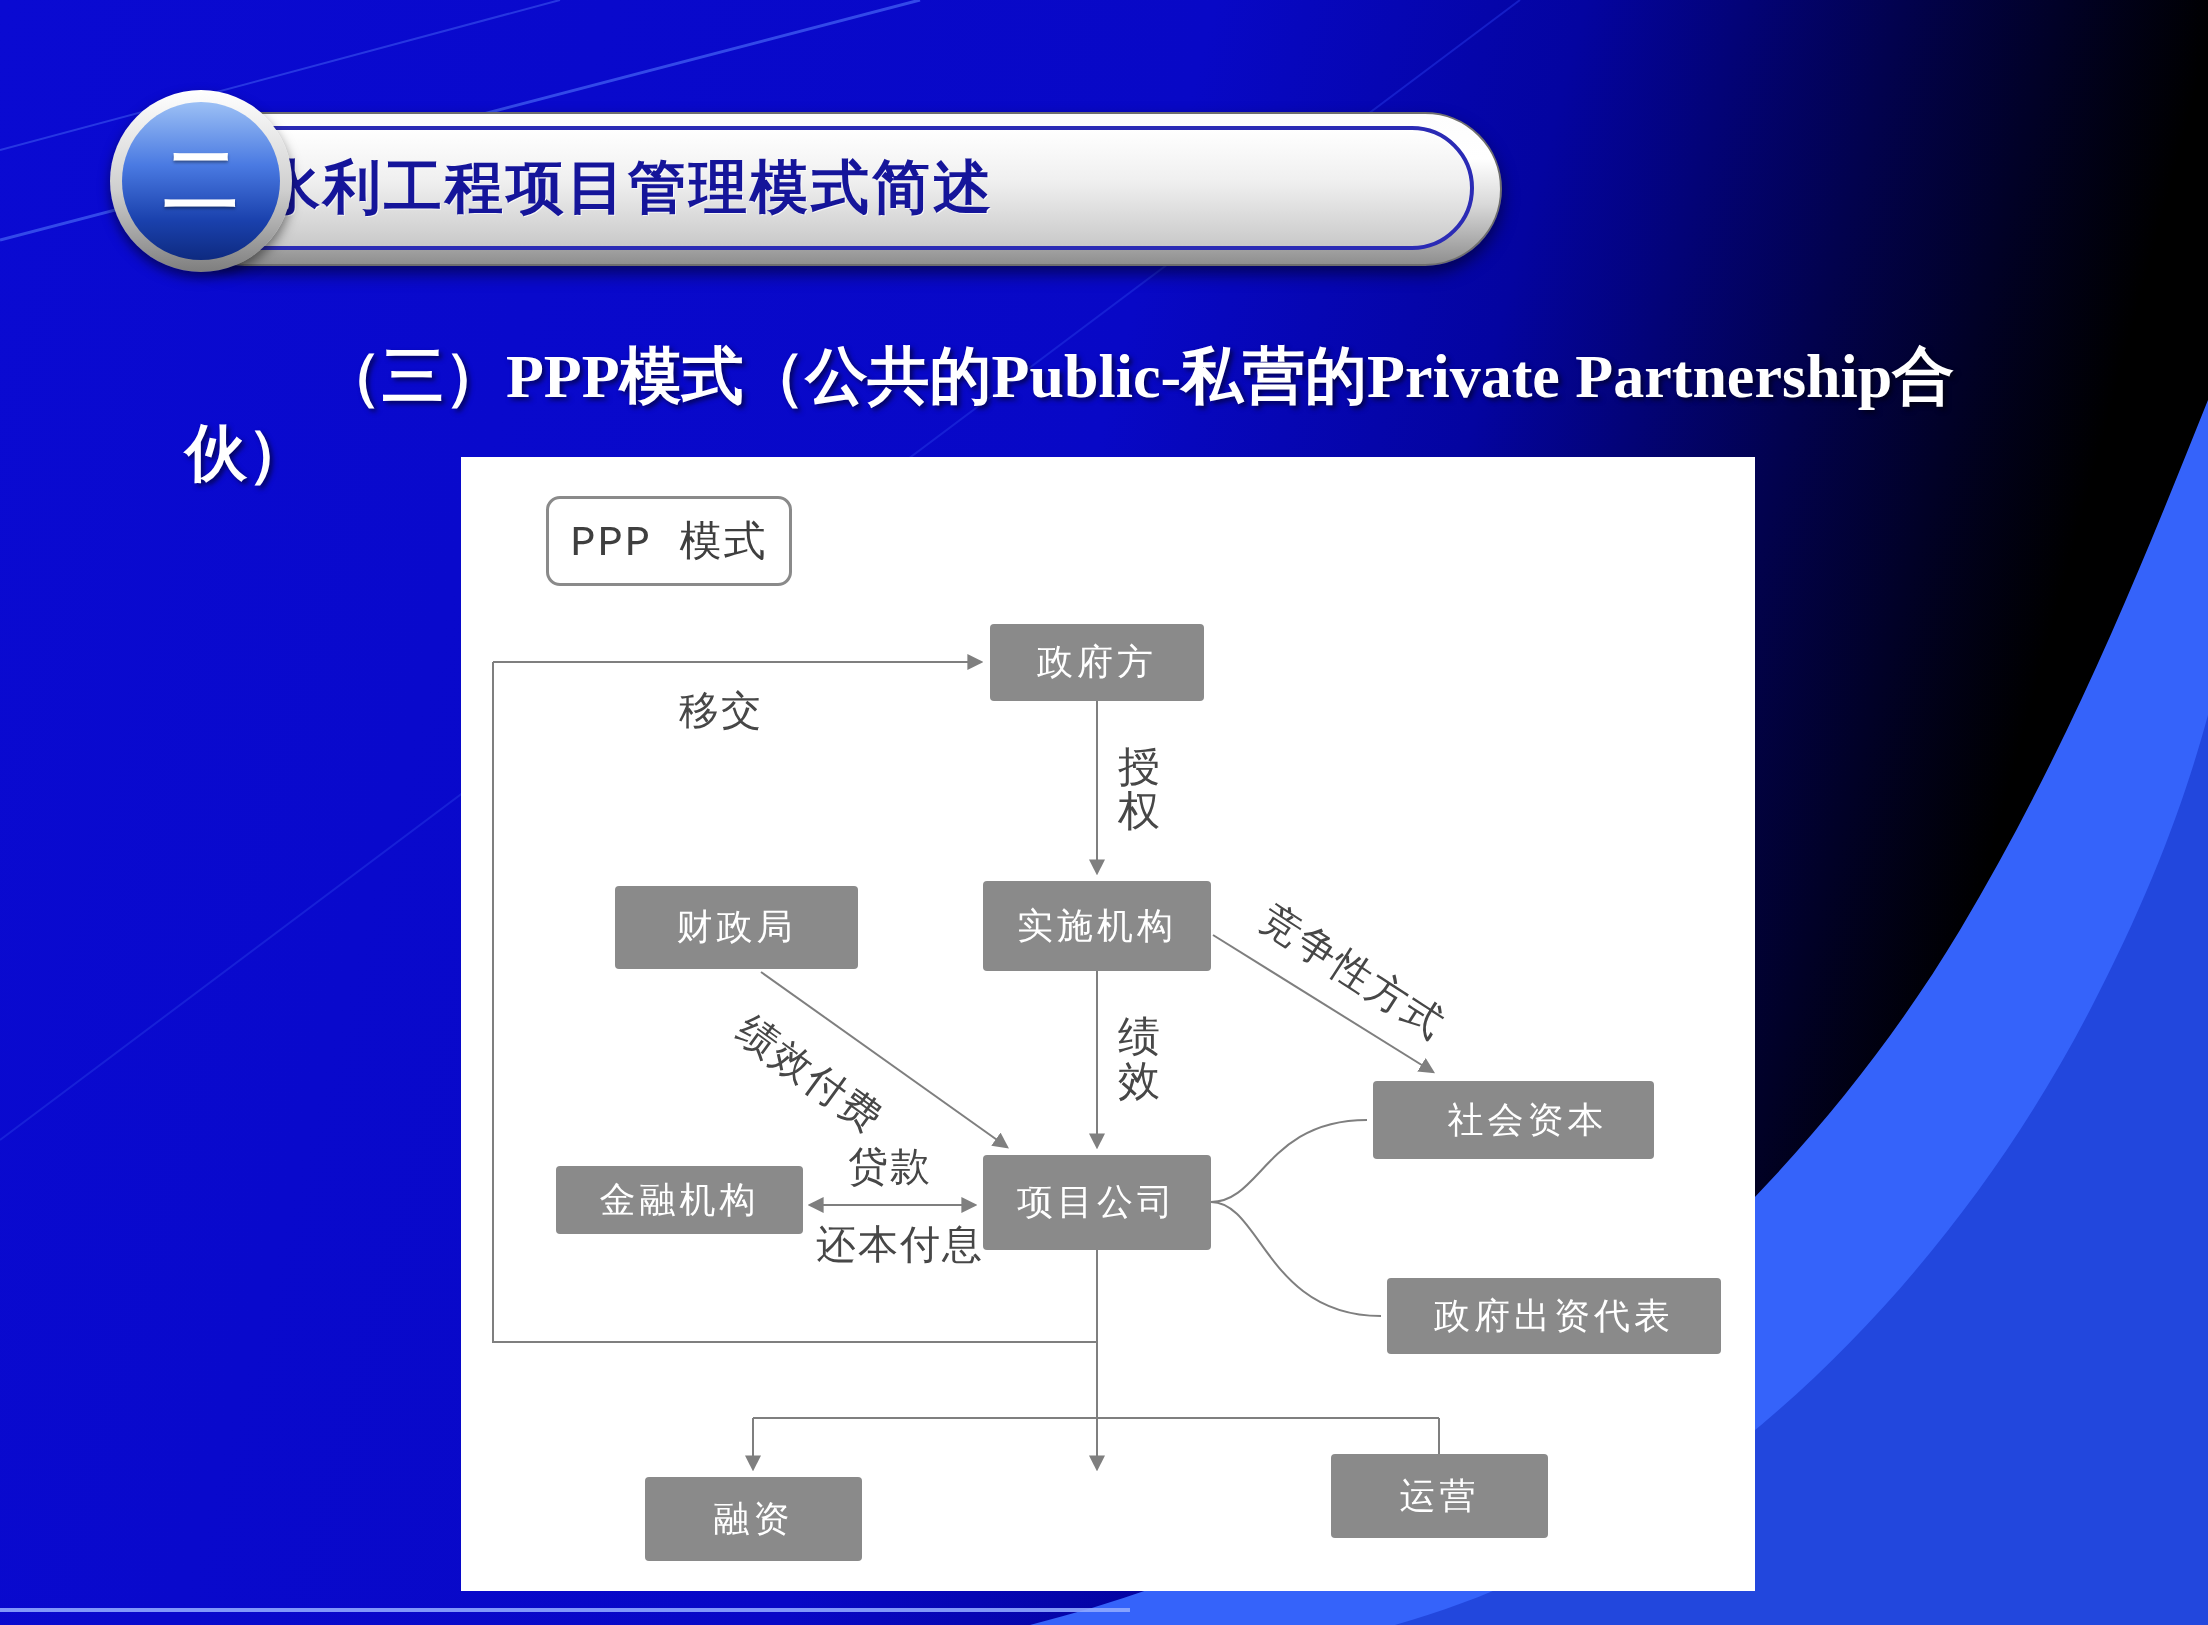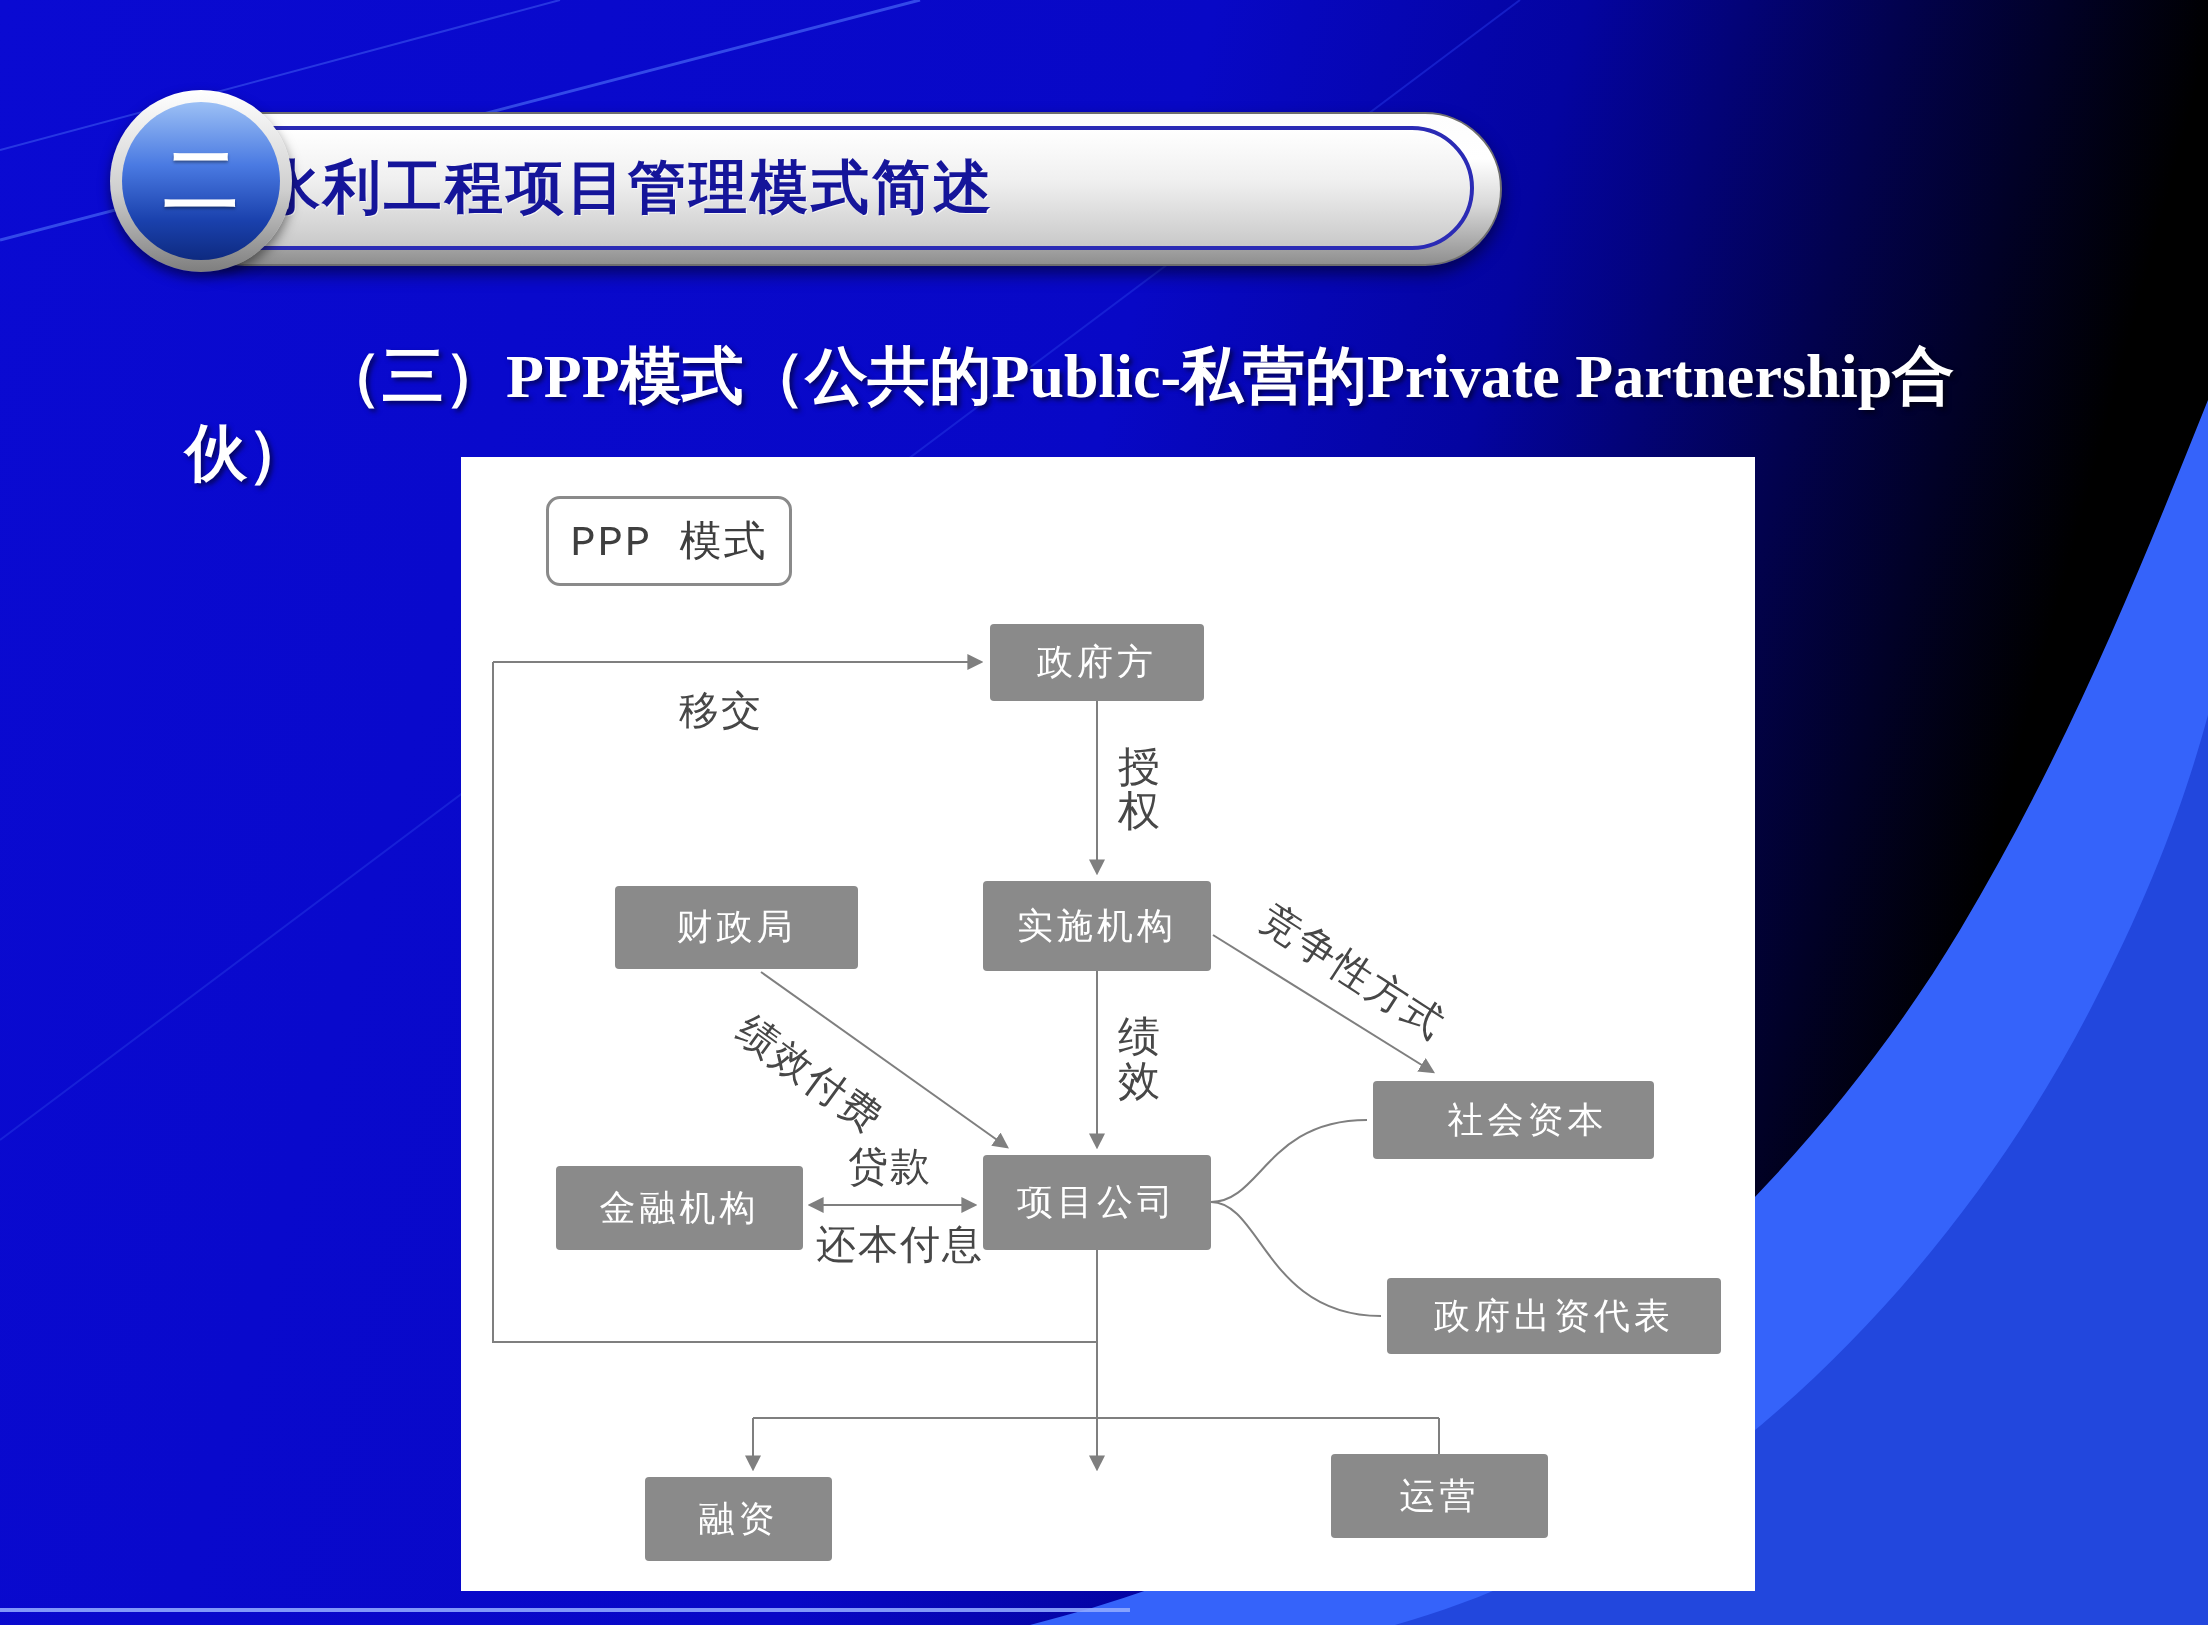--- a/index.html
+++ b/index.html
@@ -146,24 +146,24 @@
         <line x1="978" y1="961" x2="978" y2="1012" marker-end="url(#arr)"></line>
       </g>
     </svg>
 
     <div class="ppp-label">PPP 模式</div>
 
     <div class="node" style="left:529px;top:167px;width:214px;height:77px;">政府方</div>
     <div class="node" style="left:154px;top:429px;width:243px;height:83px;font-family:Liberation Serif, serif;">财政局</div>
     <div class="node" style="left:522px;top:424px;width:228px;height:90px;">实施机构</div>
     <div class="node" style="left:912px;top:624px;width:253px;height:78px;padding-left:28px;">社会资本</div>
-    <div class="node" style="left:95px;top:709px;width:247px;height:84px;">金融机构</div>
+    <div class="node" style="left:95px;top:709px;width:247px;height:68px;">金融机构</div>
     <div class="node" style="left:522px;top:698px;width:228px;height:95px;">项目公司</div>
     <div class="node" style="left:926px;top:821px;width:334px;height:76px;">政府出资代表</div>
-    <div class="node" style="left:184px;top:1020px;width:187px;height:84px;">融资</div>
+    <div class="node" style="left:184px;top:1020px;width:217px;height:84px;">融资</div>
     <div class="node" style="left:870px;top:997px;width:217px;height:84px;">运营</div>
 
     <div class="elabel" style="left:185px;top:226px;width:150px;">移交</div>
     <div class="elabel stacked" style="left:654px;top:288px;width:50px;">授
 权</div>
     <div class="elabel stacked" style="left:654px;top:558px;width:50px;">绩
 效</div>
     <div class="elabel rot" style="left:772px;top:487px;width:240px;transform:rotate(33deg);">竞争性方式</div>
     <div class="elabel rot" style="left:249px;top:590px;width:200px;transform:rotate(36deg);">绩效付费</div>
     <div class="elabel" style="left:379px;top:682px;width:100px;">贷款</div>

